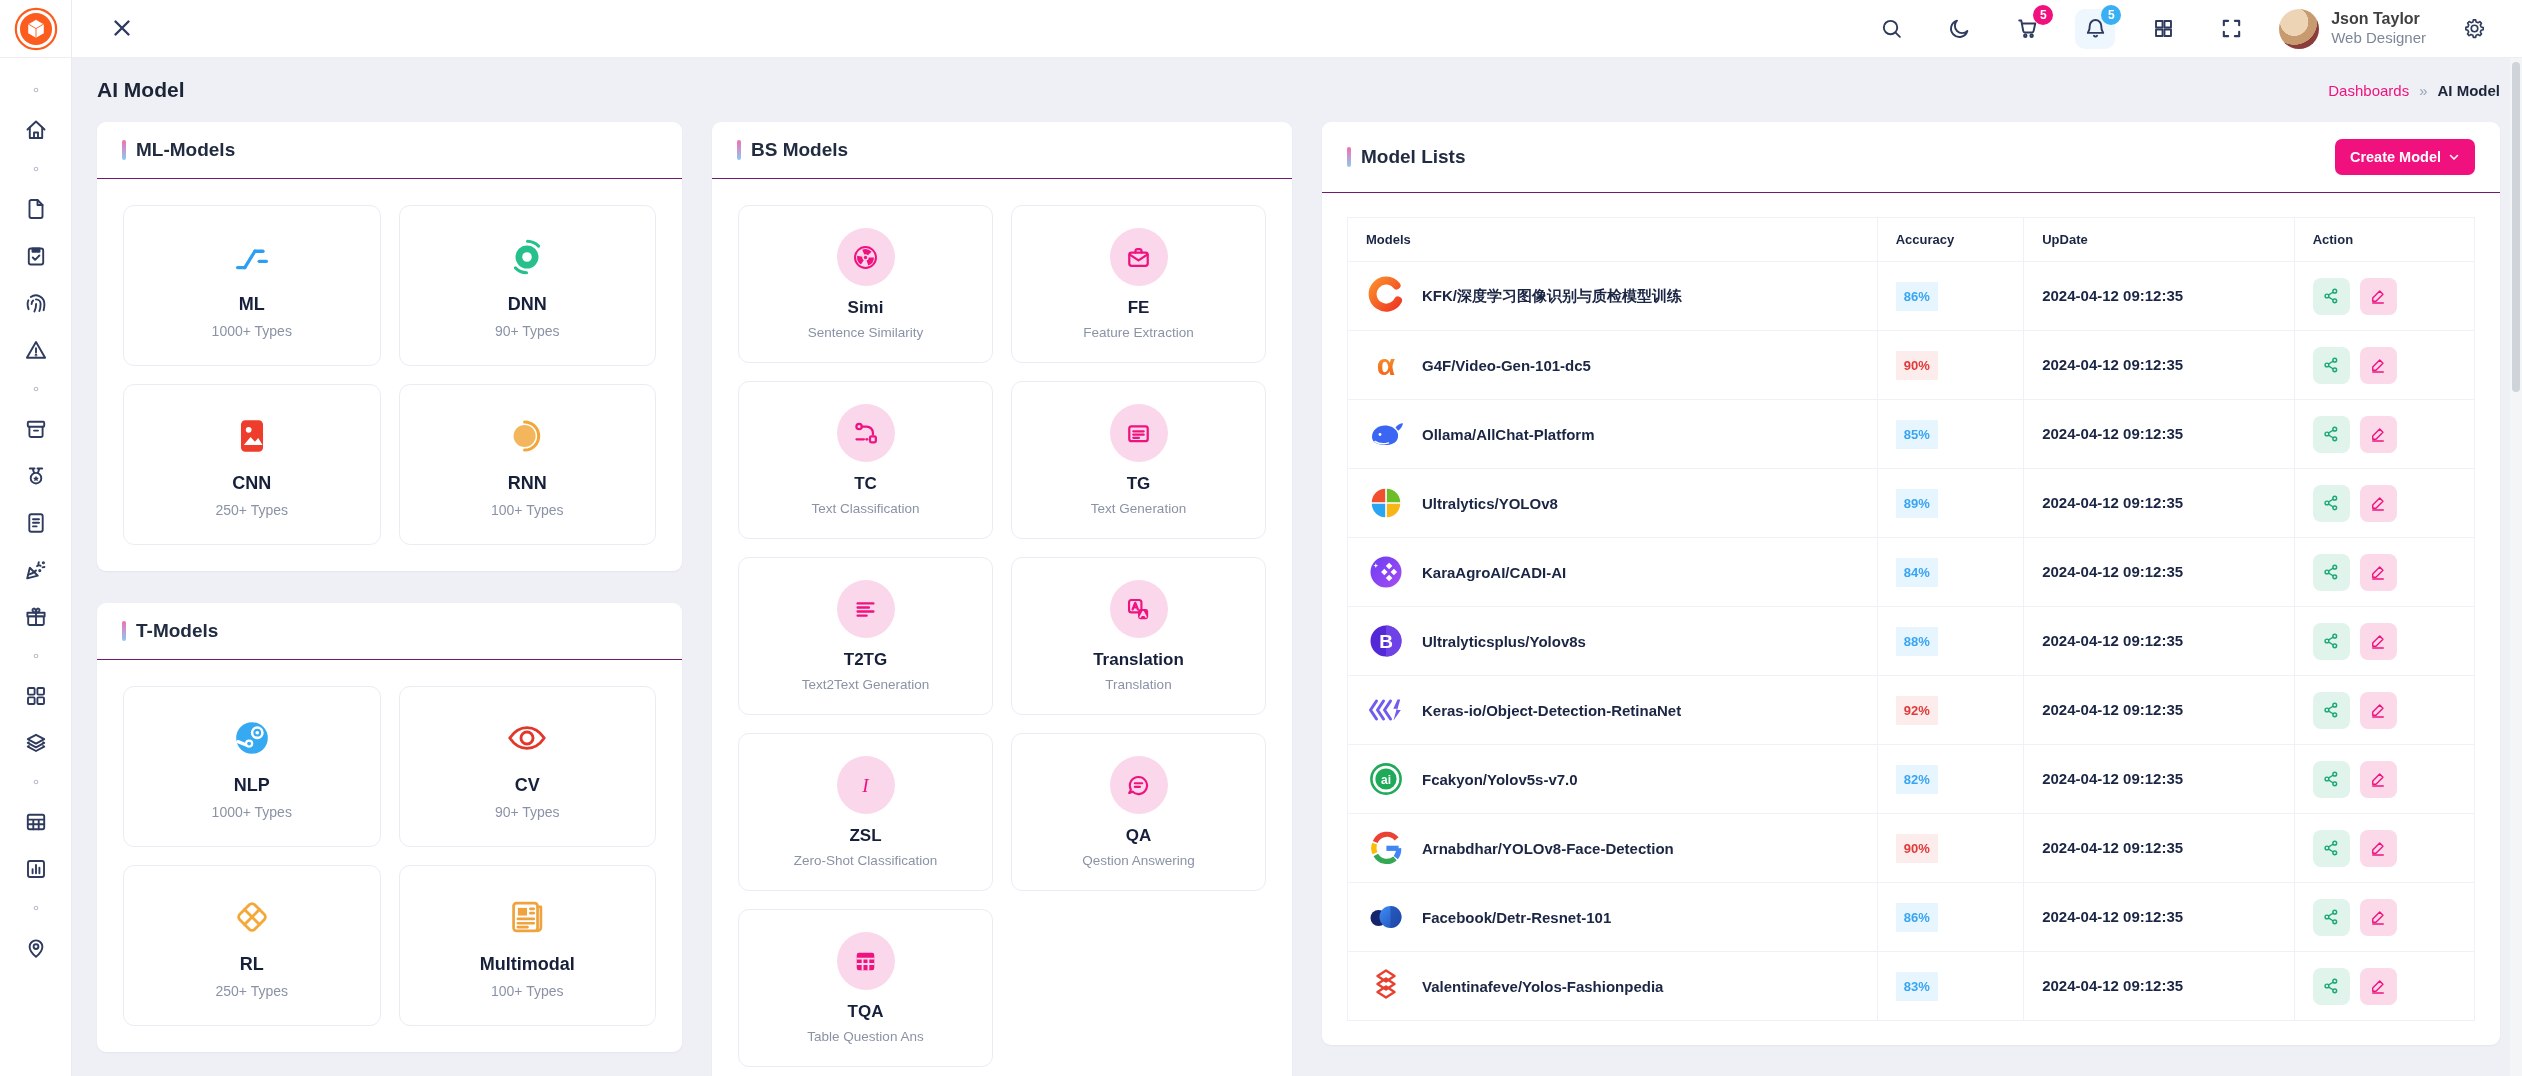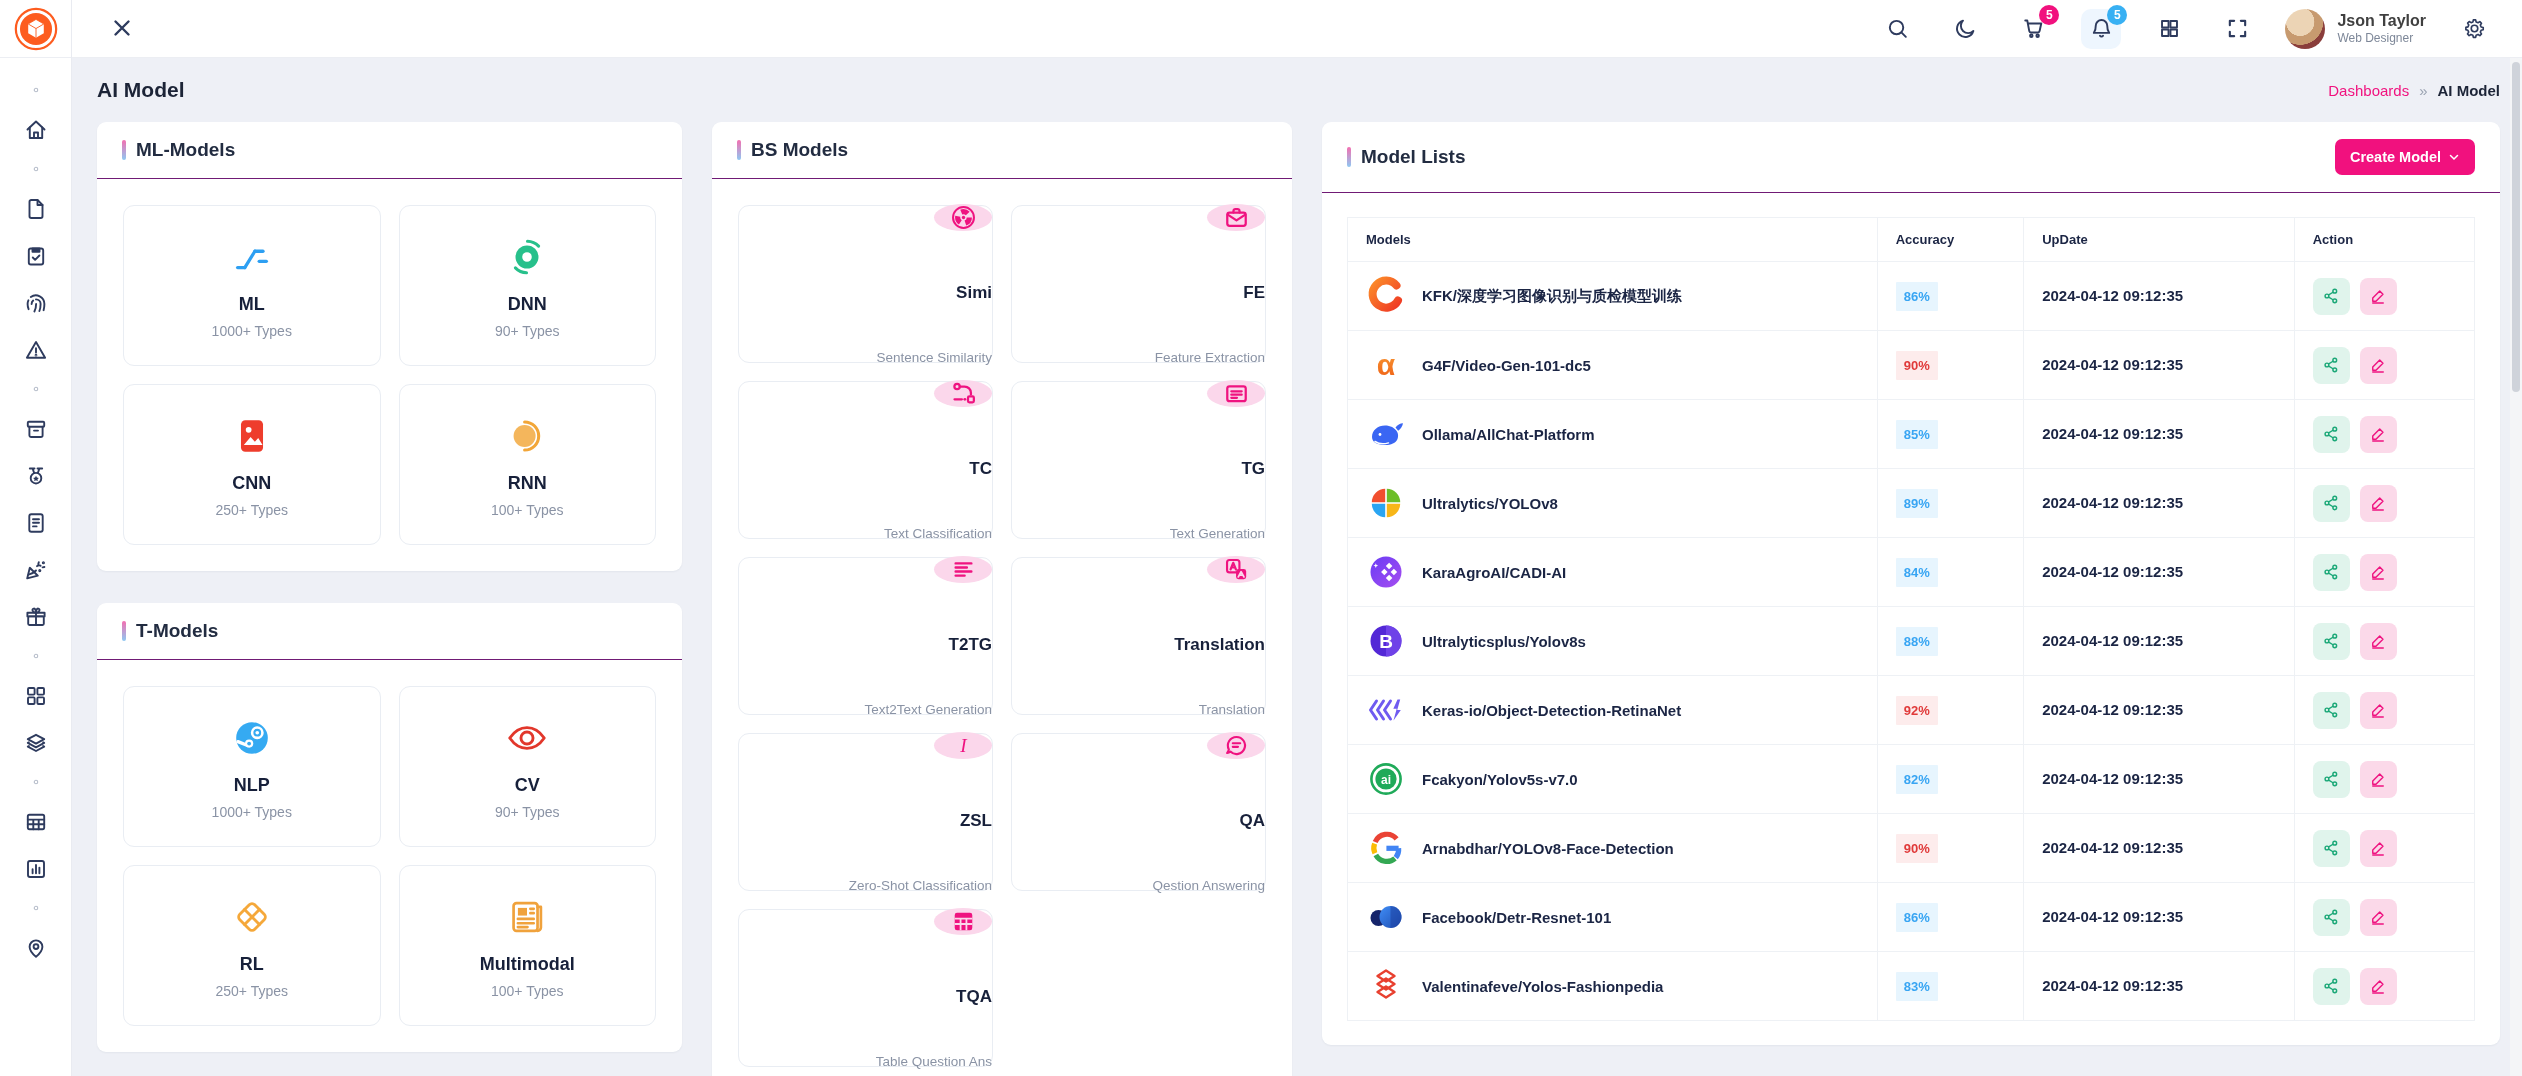--- a/index.html
+++ b/index.html
@@ -31,21 +31,21 @@
   .badge { position:absolute; top:-4px; right:-6px; min-width:20px; height:20px; padding:0 5px;
            border-radius:10px; color:#fff; font-size:12px; font-weight:bold;
            display:flex; align-items:center; justify-content:center; }
   .badge.pink { background:#f1117e; }
   .badge.blue { background:#38b0f3; }
   .user-chip { display:flex; align-items:center; gap:12px; cursor:pointer; }
   .avatar { width:40px; height:40px; border-radius:50%;
             background:radial-gradient(circle at 38% 32%, #ecd4b5 0 38%, #c79a6f 39% 62%, #8a3d3b 63% 100%); }
   .user-meta { display:flex; flex-direction:column; line-height:1.25; }
   .user-name { font-size:16px; font-weight:bold; color:#404040; }
-  .user-role { font-size:12px; color:#7d8798; }
+  .user-role { font-size:15px; color:#7d8798; }
 
   
   .main { position:absolute; left:72px; right:0; top:58px; bottom:0; padding:0 22px 0 25px; overflow:hidden; }
   .page-head { height:64px; display:flex; align-items:center; justify-content:space-between; }
   .page-title { font-size:21px; font-weight:bold; color:#1c2437; }
   .breadcrumb { display:flex; align-items:center; gap:10px; font-size:15px; }
   .crumb-link { color:#f1117e; cursor:pointer; }
   .crumb-sep { color:#9aa3b2; font-size:15px; }
   .crumb-cur { font-weight:bold; color:#1c2437; }
 
@@ -62,21 +62,21 @@
 
   .cards-grid { display:grid; grid-template-columns:1fr 1fr; gap:18px; padding:26px; }
   .model-card { border:1px solid #e9edf3; border-radius:11px; height:161px; cursor:pointer;
                 display:flex; flex-direction:column; align-items:center; justify-content:center; background:#fff; }
   .mc-icon { width:48px; height:48px; display:flex; align-items:center; justify-content:center; }
   .mc-icon svg { width:46px; height:46px; }
   .mc-abbr { margin-top:13px; font-size:18px; font-weight:bold; color:#17203a; }
   .mc-sub { margin-top:8px; font-size:14px; color:#8a93a5; }
 
   .bs-card { border:1px solid #e9edf3; border-radius:11px; height:158px; cursor:pointer;
-             display:flex; flex-direction:column; align-items:flex-end; justify-content:center; background:#fff;gap:40px; }
+             display:flex; flex-direction:column; align-items:center; justify-content:center; background:#fff; }
   .bs-icon { width:58px; height:58px; border-radius:50%; background:#fbd7eb; color:#ef1380;
              display:flex; align-items:center; justify-content:center; }
   .bs-icon svg { width:27px; height:27px; }
   .bs-abbr { margin-top:12px; font-size:17px; font-weight:bold; color:#17203a; }
   .bs-sub { margin-top:7px; font-size:13.5px; color:#8a93a5; }
 
   
   .table-wrap { padding:24px 25px; }
   table.models { width:100%; border-collapse:collapse; table-layout:fixed; }
   table.models th, table.models td { border:1px solid #eef1f5; }

